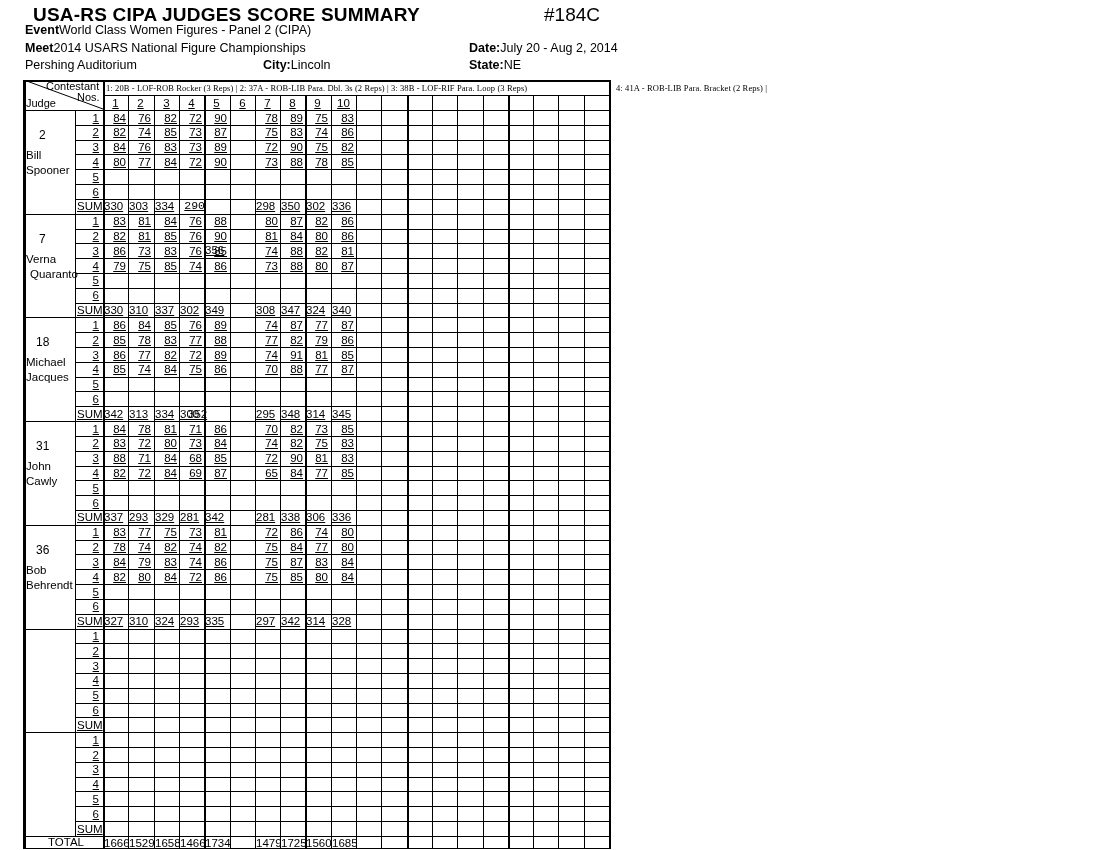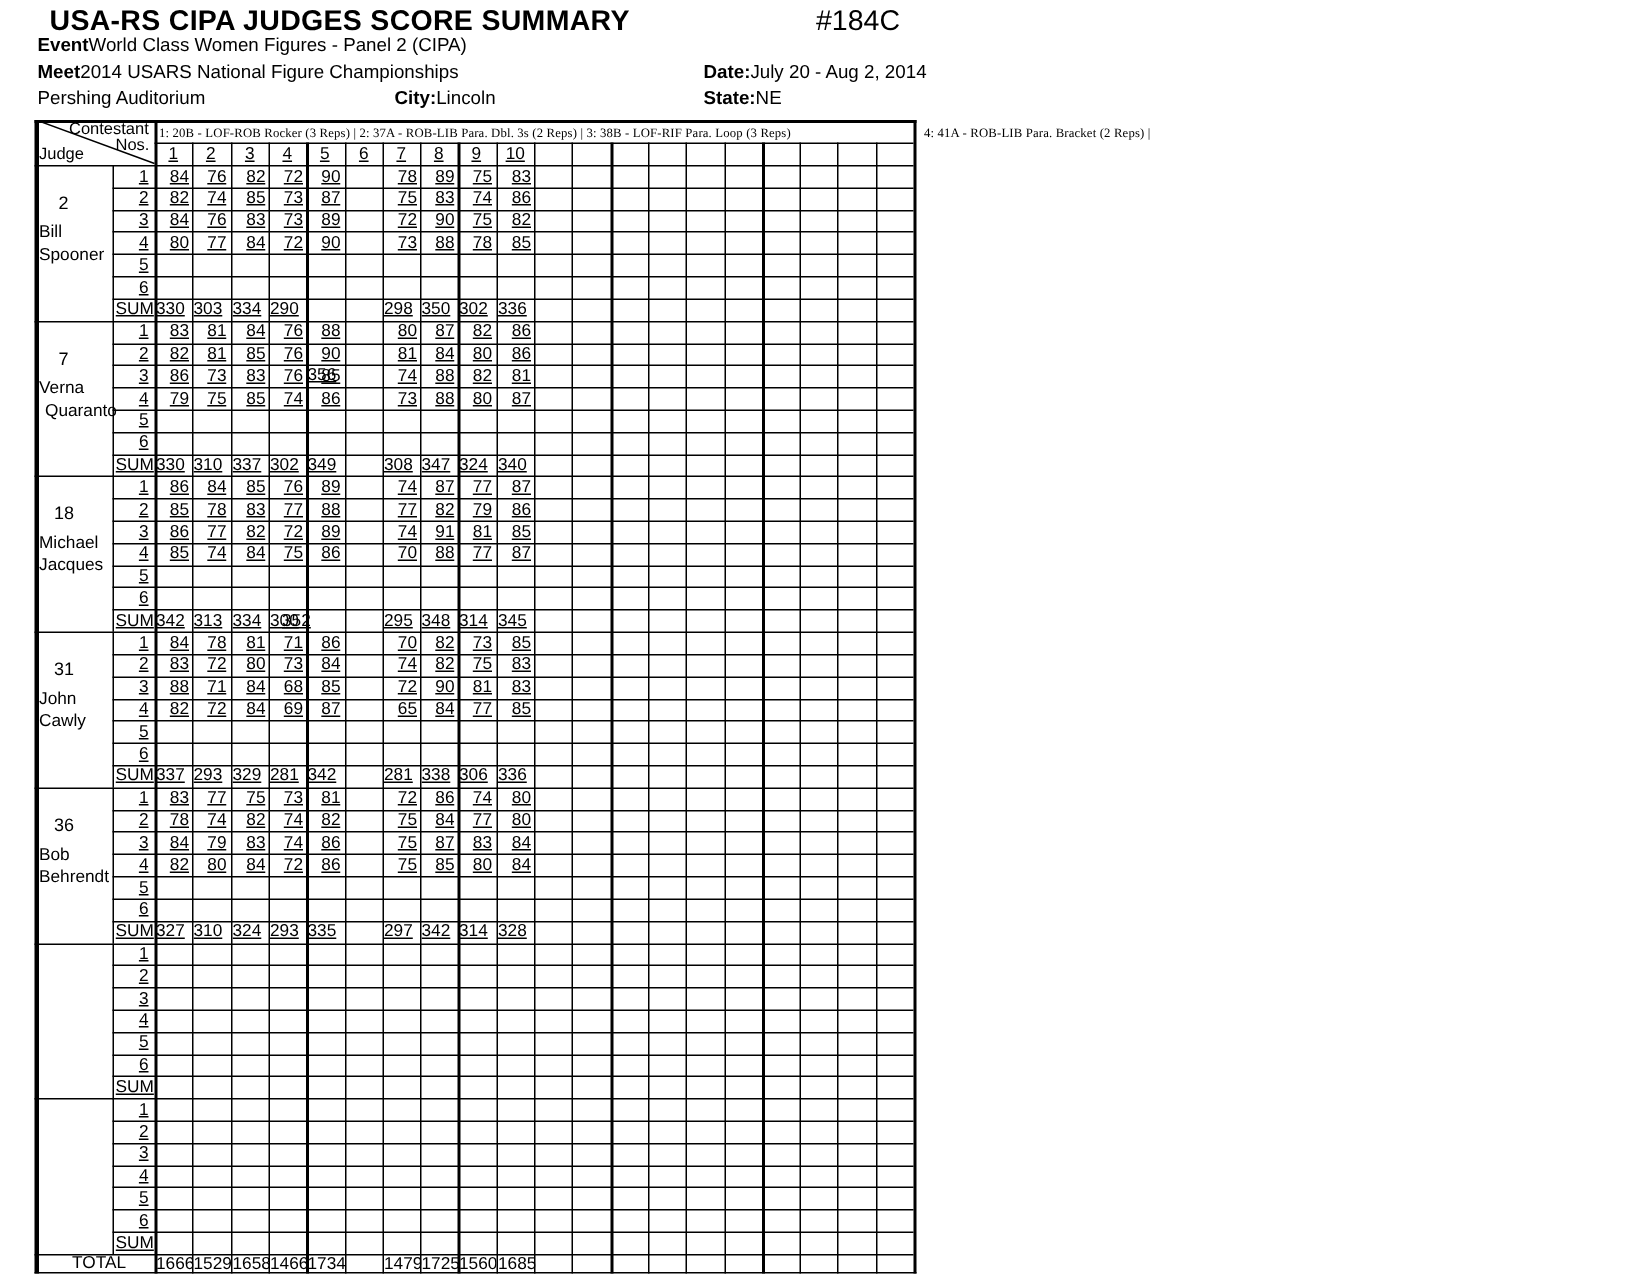--- a/index.html
+++ b/index.html
@@ -213,21 +213,21 @@
     <div class="cell" style="left: 180px; width: 22px; top: 185px;"></div>
     <div class="cell" style="left: 205px; width: 22px; top: 185px;"></div>
     <div class="cell" style="left: 231px; width: 22px; top: 185px;"></div>
     <div class="cell" style="left: 256px; width: 22px; top: 185px;"></div>
     <div class="cell" style="left: 281px; width: 22px; top: 185px;"></div>
     <div class="cell" style="left: 306px; width: 22px; top: 185px;"></div>
     <div class="cell" style="left: 332px; width: 22px; top: 185px;"></div>
     <div class="cell" style="left: 104px; width: 25px; top: 199px; text-align: left;">330</div>
     <div class="cell" style="left: 129px; width: 25px; top: 199px; text-align: left;">303</div>
     <div class="cell" style="left: 155px; width: 25px; top: 199px; text-align: left;">334</div>
-    <div class="cell" style="left: 180px; width: 25px; top: 199px; text-align: left;">290</div>
+    <div class="cell" style="left: 180px; width: 25px; top: 199px; text-align: right; font-family: Liberation Mono, monospace;">290</div>
     <div class="cell" style="left: 205px; width: 25px; top: 199px; text-align: left; margin-top: 44px;">356</div>
     <div class="cell" style="left: 231px; width: 25px; top: 199px; text-align: left;"></div>
     <div class="cell" style="left: 256px; width: 25px; top: 199px; text-align: left;">298</div>
     <div class="cell" style="left: 281px; width: 25px; top: 199px; text-align: left;">350</div>
     <div class="cell" style="left: 306px; width: 25px; top: 199px; text-align: left;">302</div>
     <div class="cell" style="left: 332px; width: 25px; top: 199px; text-align: left;">336</div>
     <div class="judge-num" style="left: 39px; top: 232px;">7</div>
     <div class="judge-name" style="left: 26px; top: 252px;">Verna</div>
     <div class="judge-name" style="left: 30px; top: 267px;">Quaranto</div>
     <div class="rowno" style="left: 77px; width: 22px; top: 214px;">1</div>

